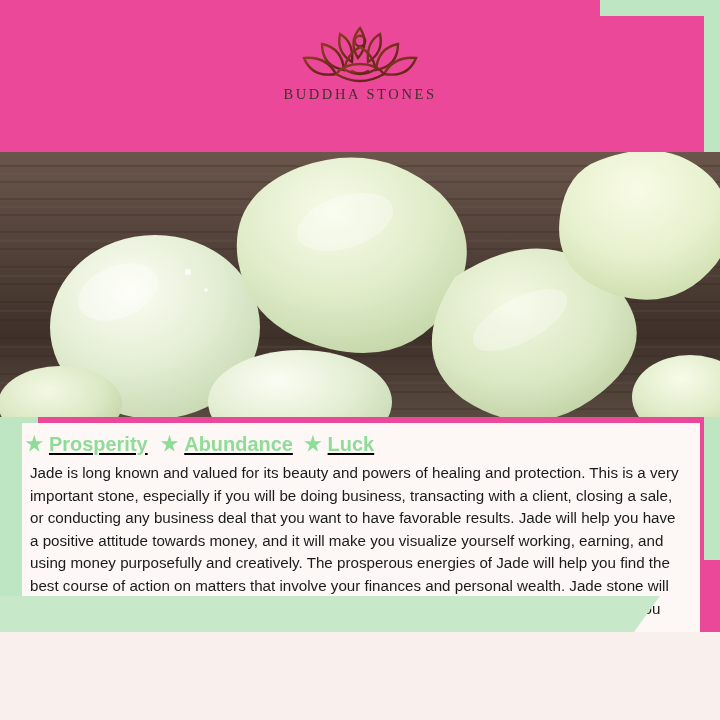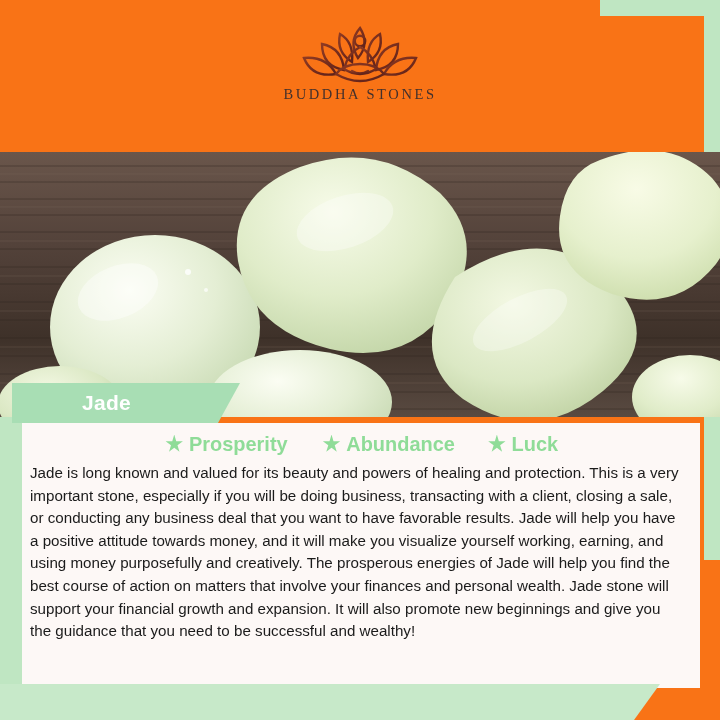--- a/index.html
+++ b/index.html
@@ -11,22 +11,22 @@
     height: 720px;
     overflow: hidden;
     font-family: "Liberation Sans", sans-serif;
     background: #f9efed;
   }
 
   
   .poster {
     position: relative;
     width: 720px;
-    height: 720px;
-    background: #f97316;
+    height: 632px;
+    background: #ec4899;
     overflow: hidden;
   }
 
   
   .frame-top {
     position: absolute;
     left: 600px;
     top: 0;
     width: 120px;
     height: 16px;
@@ -156,23 +156,23 @@
     left: 22px;
     top: 423px;
     width: 678px;
     height: 265px;
     background: #fdf8f6;
   }
 
   .keywords {
     display: flex;
     align-items: center;
-    justify-content: center;
-    gap: 28px;
+    gap: 6px;
     padding-top: 9px;
+    text-decoration: underline;
   }
   .kw {
     display: inline-flex;
     align-items: center;
     gap: 6px;
     font-size: 21px;
     font-weight: 700;
     color: #8fdc98;
     transform: scaleX(.95);
     white-space: nowrap;
@@ -308,23 +308,20 @@
         <path d="M64 29 q12 6 16 22"></path>
         <path d="M48 51 q16 10 32 0"></path>
         <path d="M40 56 q24 14 48 0 q-8 -10 -24 -10 q-16 0 -24 10 z"></path>
         <path d="M56 53 q8 5 16 0"></path>
       </g>
     </svg>
     <span class="logo-word">BUDDHA STONES</span>
   </div>
 
 
-  <div class="jade-label">
-    <span class="jade-text">Jade</span>
-  </div>
 
   <div class="content">
     <div class="keywords">
       <span class="kw">
         <span class="star"></span>
         <span>Prosperity</span>
       </span>
       <span class="kw">
         <span class="star"></span>
         <span>Abundance</span>

